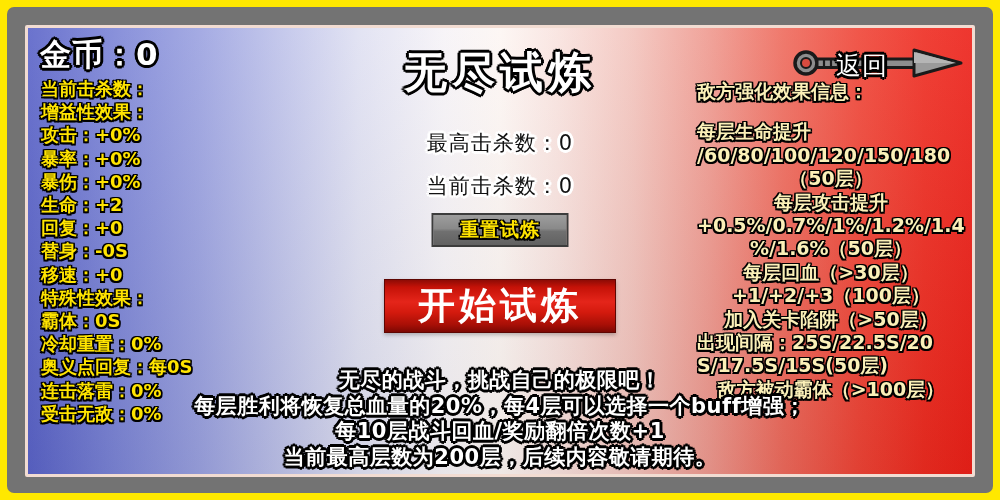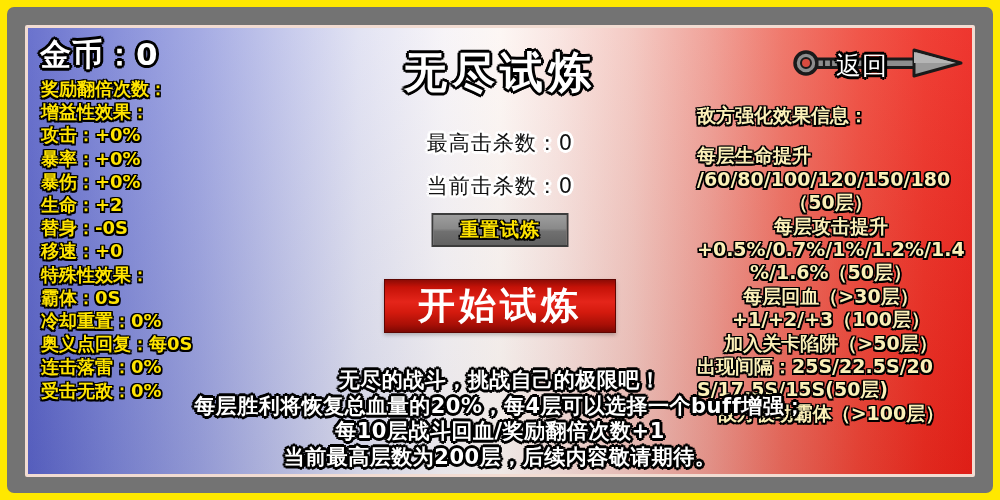--- a/index.html
+++ b/index.html
@@ -95,21 +95,20 @@
   #leftcol .row{ display:block; }
 
   
   #rightcol{
     position:absolute;right:7px;top:52px;
     width:268px;
     color:#fbf0b8;
     font-size:19px;font-weight:700;
     line-height:23.4px;
     text-align:left;
-    margin-top:24px;
   }
   #rightcol .hdr{ display:block; margin-bottom:17px; }
   #rightcol .row{ display:block; }
   #rightcol .ctr{ text-align:center; }
 
   
   #title{
     position:absolute;left:0;right:0;top:16px;
     text-align:center;
     font-size:43px;font-weight:700;color:#ffffff;
@@ -202,26 +201,27 @@
            <line x1="50" y1="16" x2="50" y2="24.5"></line>
            <line x1="57" y1="16" x2="57" y2="24.5"></line>
          </g>
          <polygon points="126,7 173,20 126,33" fill="#9a9a9a" stroke="#1a1a1a" stroke-width="3" stroke-linejoin="round"></polygon>
          <polygon points="126,9 168,20 126,20" fill="#b5b5b5"></polygon>
        </svg>
        <div class="lbl ol-black">返回</div>
      </div>
 
      <div id="leftcol" class="ol-black-thin">
-            <span class="row">奖励翻倍次数：</span>
+            <span class="row">当前击杀数：</span>
             <span class="row">增益性效果：</span>
             <span class="row">攻击：+0%</span>
             <span class="row">暴率：+0%</span>
             <span class="row">暴伤：+0%</span>
             <span class="row">生命：+2</span>
+            <span class="row">回复：+0</span>
             <span class="row">替身：-0S</span>
             <span class="row">移速：+0</span>
             <span class="row">特殊性效果：</span>
             <span class="row">霸体：0S</span>
             <span class="row">冷却重置：0%</span>
             <span class="row">奥义点回复：每0S</span>
             <span class="row">连击落雷：0%</span>
             <span class="row">受击无敌：0%</span>
           </div>
 

